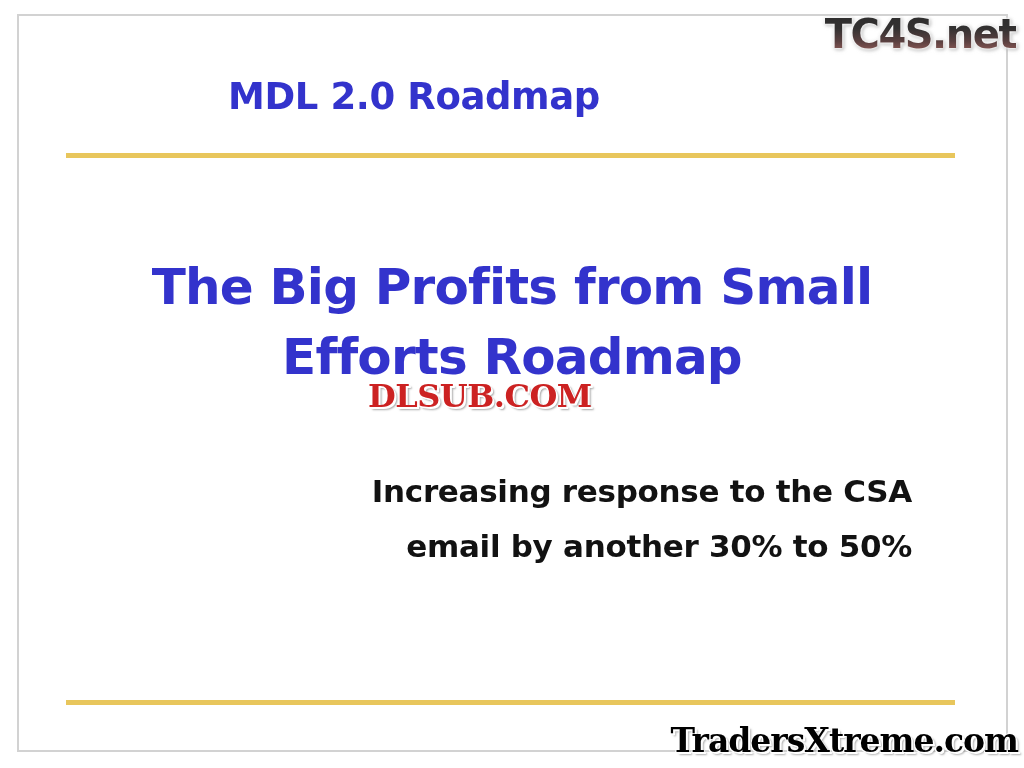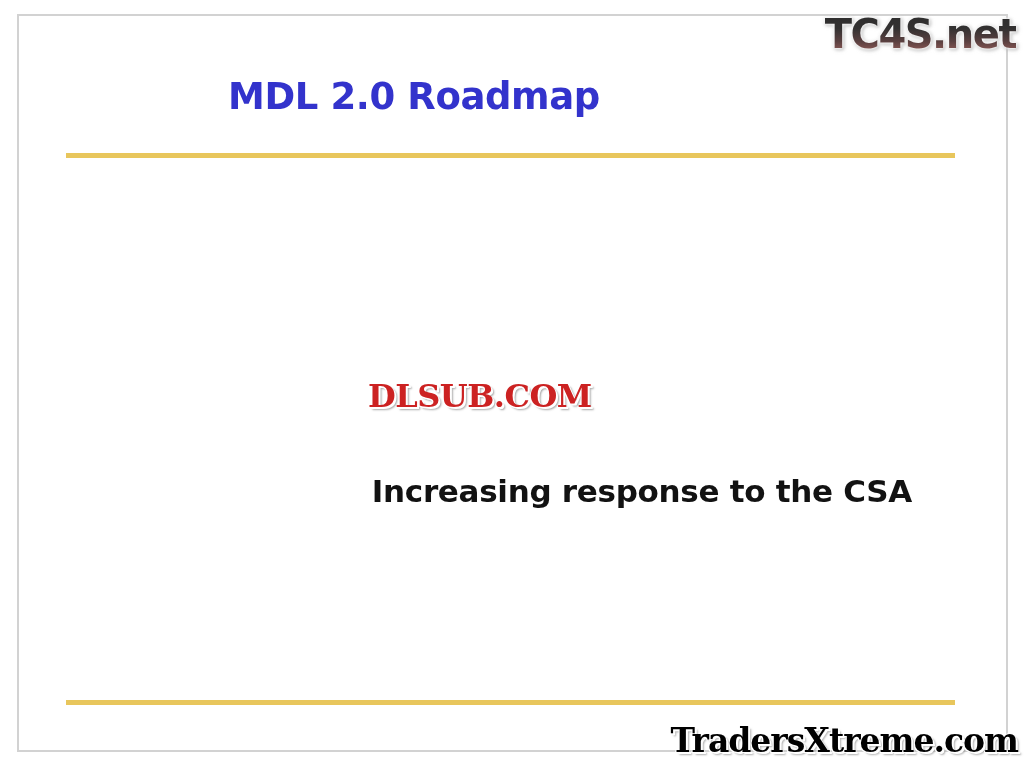--- a/index.html
+++ b/index.html
@@ -152,23 +152,28 @@
 <body>
 
 <div id="stage">
 
   <div id="slide-frame"></div>
 
   <div id="slide-title">MDL 2.0 Roadmap</div>
 
   <div class="divider" id="divider-top"></div>
 
+  <div id="main-heading">
+    <div>The Big Profits from Small</div>
+    <div>Efforts Roadmap</div>
+  </div>
 
   <div id="body-text">
     <div>Increasing response to the CSA</div>
+    <div>email by another 30% to 50%</div>
   </div>
 
   <div class="divider" id="divider-bottom"></div>
 
   <div class="wm" id="wm-tc4s">TC4S.net</div>
 
   <div class="wm" id="wm-dlsub">DLSUB.COM</div>
 
   <div class="wm" id="wm-traders">TradersXtreme.com</div>
 

